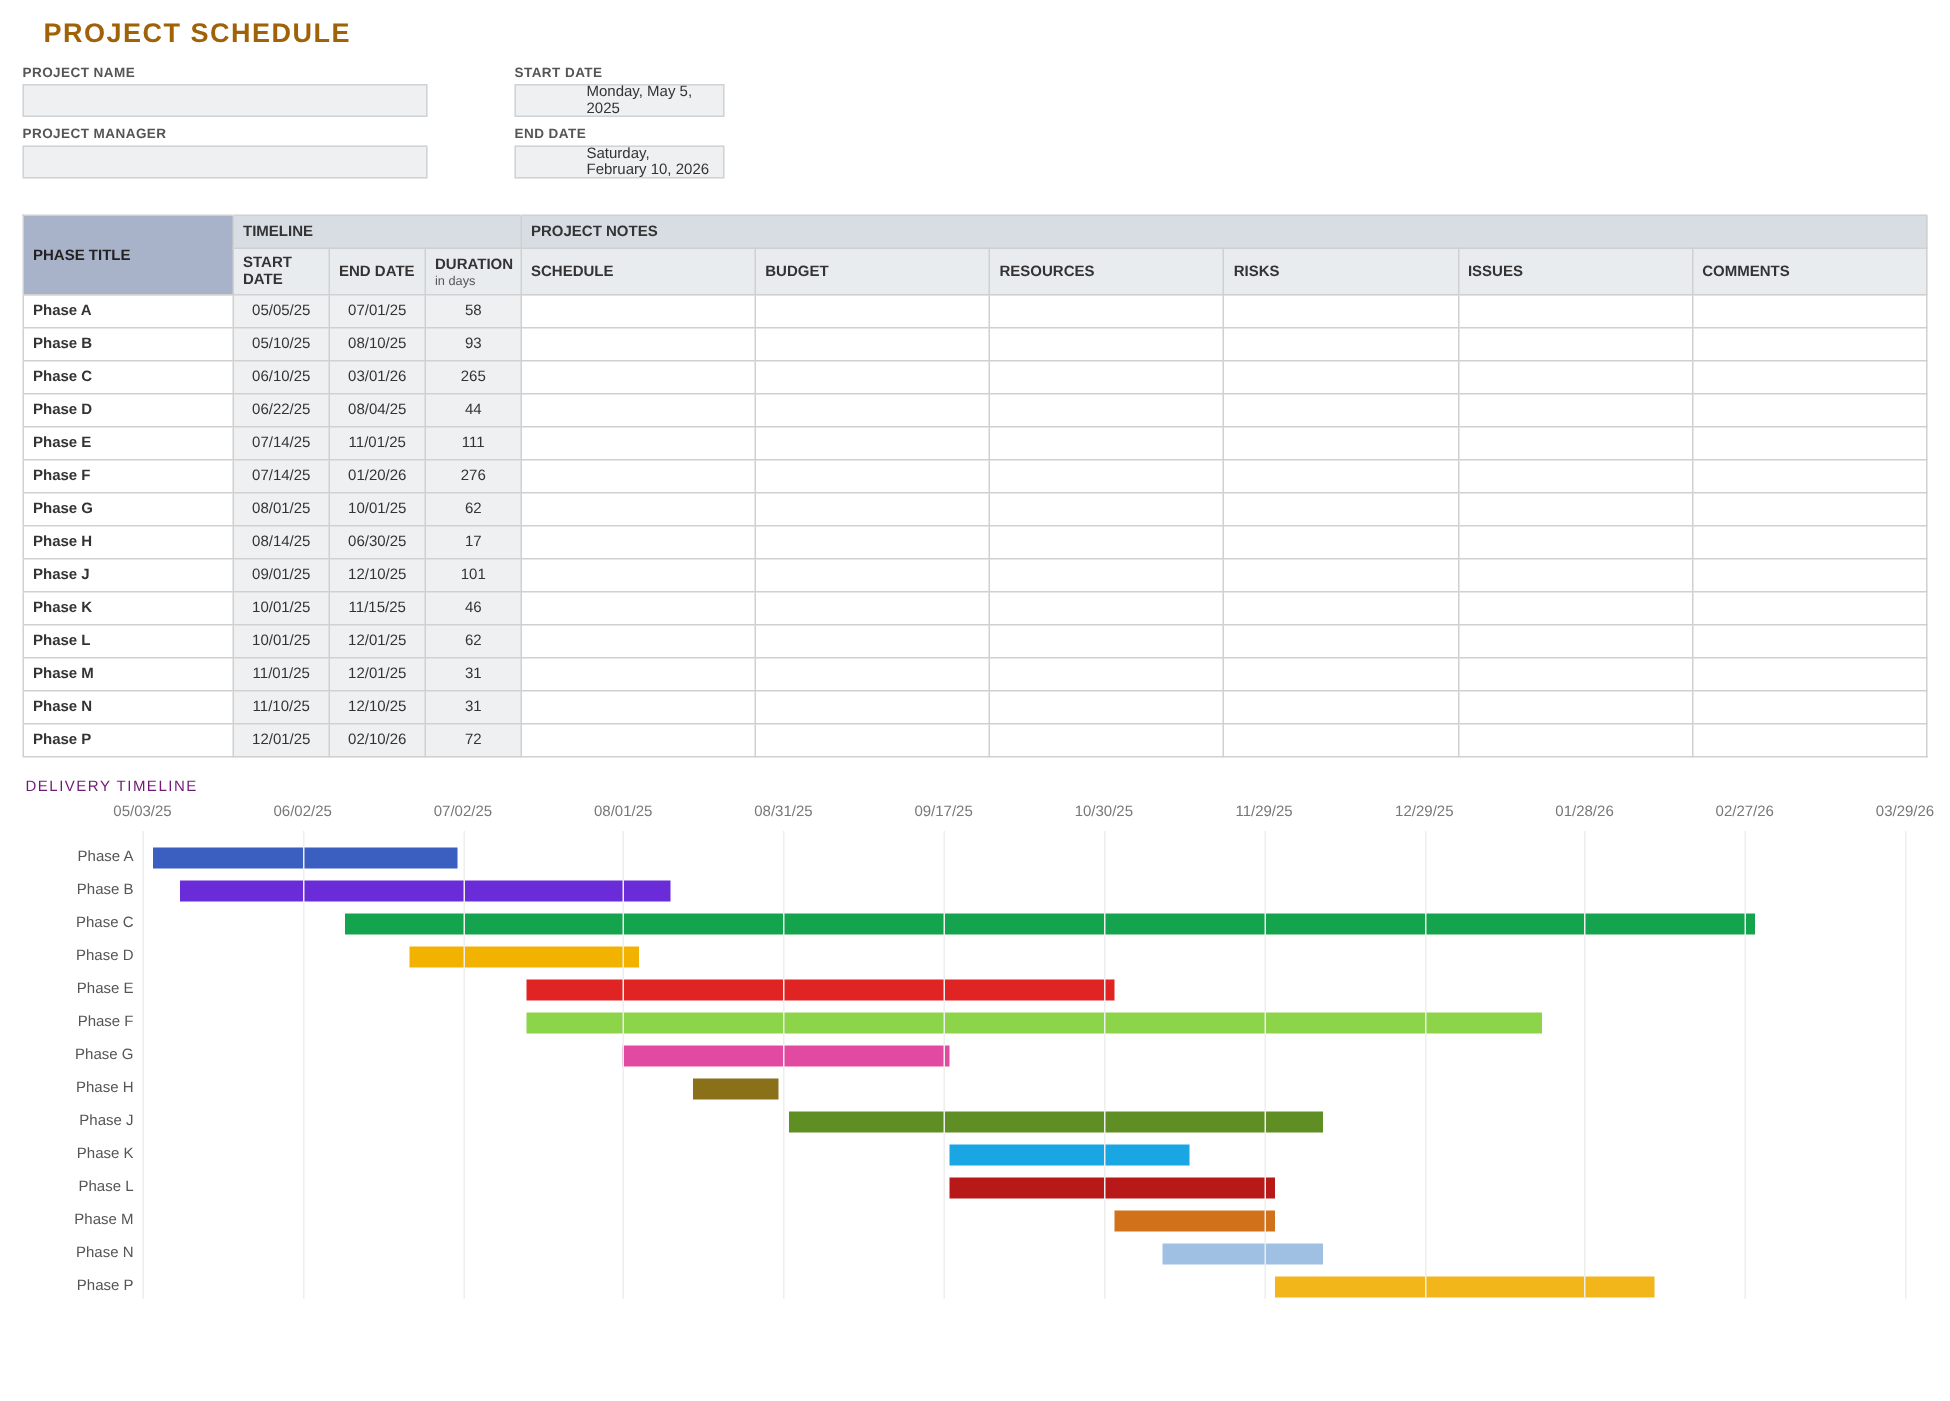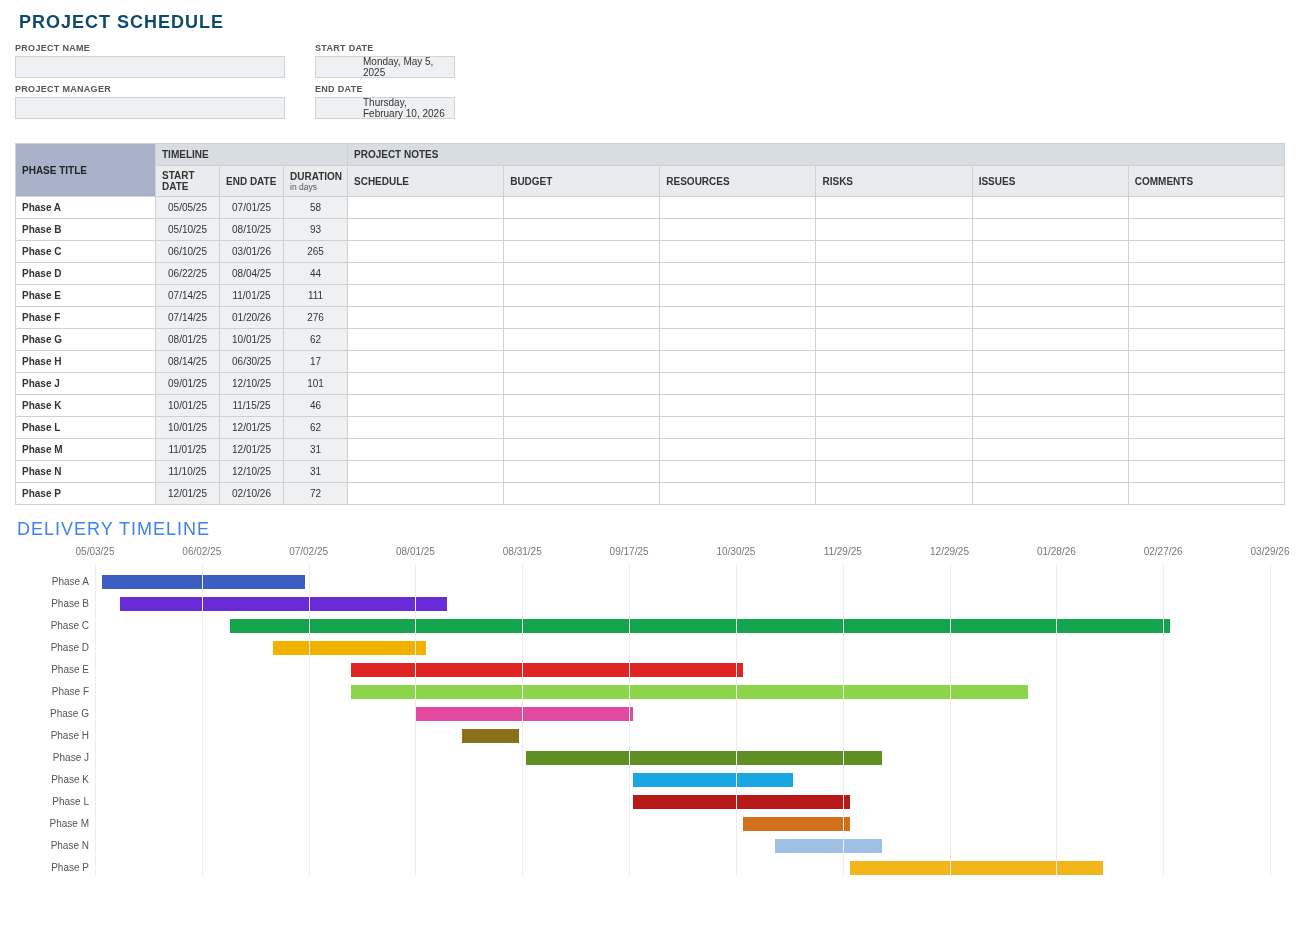--- a/index.html
+++ b/index.html
@@ -8,27 +8,27 @@
     padding: 10px 15px;
     font-family: Arial, Helvetica, sans-serif;
     font-size: 11px;
     color: #333;
     background: #fff;
     width: 1300px;
   }
   .title {
     font-size: 18px;
     font-weight: bold;
-    color: #0c4a6e;
+    color: #a16207;
     letter-spacing: 1px;
-    margin: 2px 0 8px 4px;
+    margin: 2px 0 8px 14px;
   }
   .header-area {
     display: flex;
-    gap: 30px;
+    gap: 58px;
     margin-bottom: 18px;
   }
   .field-col { width: 270px; }
   .field-col2 { width: 150px; }
   .field-label {
     font-size: 9px;
     font-weight: bold;
     color: #555;
     margin: 2px 0 3px 0;
     letter-spacing: .3px;
@@ -89,22 +89,22 @@
     font-weight: bold;
     font-size: 10px;
     padding-left: 8px;
   }
   .tl-cell {
     background: #eef0f2;
     text-align: center;
   }
 
   .subtitle {
-    font-size: 18px;
-    color: #3b82f6;
+    font-size: 10px;
+    color: #701a75;
     letter-spacing: 1px;
     margin: 14px 0 6px 2px;
   }
 
   .gantt-wrap {
     padding: 0 15px 40px 15px;
   }
   .gantt-inner {
     position: relative;
     height: 330px;
@@ -166,21 +166,21 @@
   <div class="field-col">
     <div class="field-label">PROJECT NAME</div>
     <div class="field-box"></div>
     <div class="field-label">PROJECT MANAGER</div>
     <div class="field-box"></div>
   </div>
   <div class="field-col2">
     <div class="field-label">START DATE</div>
     <div class="field-box sm">Monday, May 5, 2025</div>
     <div class="field-label">END DATE</div>
-    <div class="field-box sm">Thursday, February 10, 2026</div>
+    <div class="field-box sm">Saturday, February 10, 2026</div>
   </div>
 </div>
 
 <table class="sched">
   <colgroup>
     <col style="width:140px">
     <col style="width:64px">
       <col style="width:64px">
       <col style="width:64px">
     <col>

